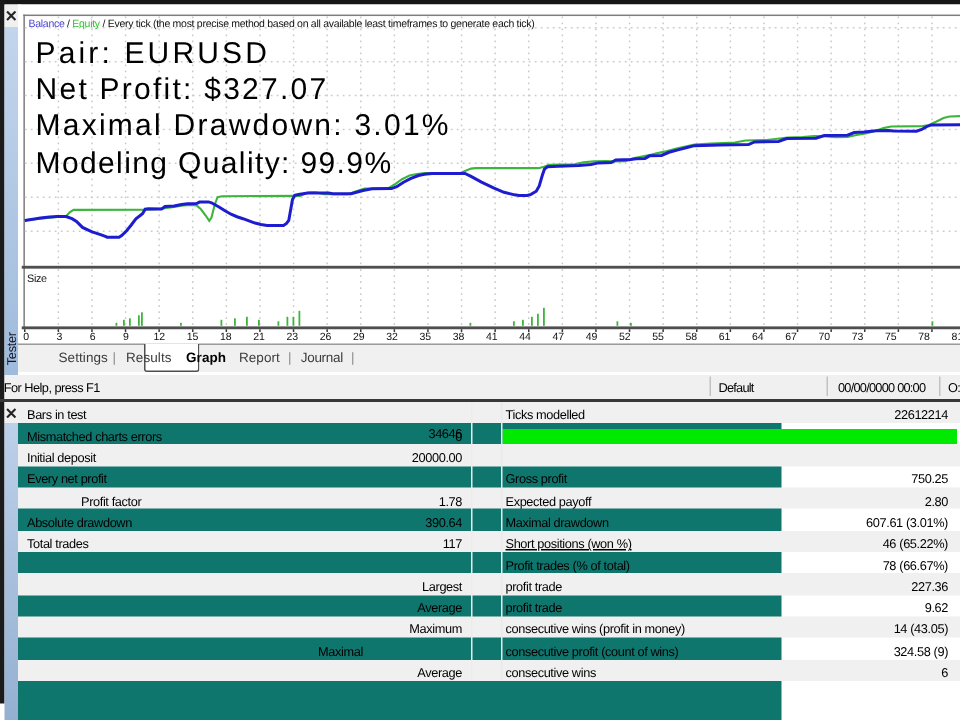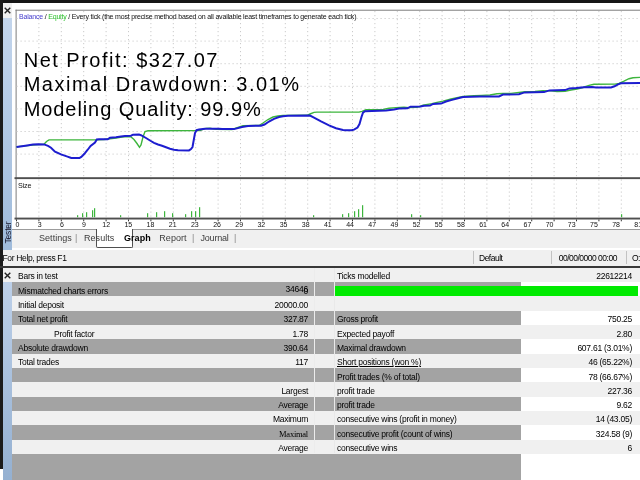--- a/index.html
+++ b/index.html
@@ -188,21 +188,21 @@
   <polyline id="eq" fill="none" stroke="#3db53d" stroke-width="1.4" points="16.5,147 20,146.4 38,144.6 44,144.2 46.5,141.5 49,139.9 97,139.85 104,139.5 110,138.8 116,138 122,137 127,136.6 131,136.9 134,139.5 137,143.5 139.5,147.3 141,145 143,137 145,131.5 148,130.8 200,130.6 203,129.3 206,128.4 210,128.2 216,129.4 232,129.5 238,127.4 243,125.7 259,125.5 263,123 268,119.5 273,117 278,116 283,115.4 307,115.3 310,114 314,112.4 317,112.1 359,112.1 362,111.4 366,109.8 383,109.5 389,108.2 396,107.6 404,107.3 409,107.6 417,107.4 423,105.3 432,103.6 437,102.4 443,101.1 451,99 457,97.7 463,96.4 474,95.7 482,95.4 490,95 497,93.7 503,93.5 511,93.4 517,92.7 525,91.7 535,91.4 543,90.7 551,90.9 557,91.5 565,91.3 571,90 577,89 583,87.5 589,85.4 594,84.3 615,84.1 619,83.5 624,81.2 629,78.7 633,77.7 640,77.4"></polyline>
 
   <polyline id="bal" fill="none" stroke="#1d1dcf" stroke-width="2" points="16.5,147 22,146.2 27,145.4 33,144.6 38,144.3 44,144.4 48,145.8 51,147.7 55,151.6 61,154.4 67.5,156.6 70.6,157.7 71.3,158.1 79.4,158.1 81.3,156.9 84.4,153.8 87.5,150 90.6,145.9 95,142.5 96.8,139.5 99,139.2 107.7,139.3 110,137.7 116,137.3 121,136.4 125,135.9 131,135.7 133,134.7 139,134.6 141,135.2 146,138 150,140.5 154,142.8 158,144.5 162,145.8 166,147.3 170,148.7 174,149.7 178,150.3 189,150.4 191,149 192.5,147 195,133 196.5,130.2 199,129.6 205,128.7 219,128.7 222,129.1 234,129.1 242,127 248,125.9 261,125.7 264.5,124.5 269,121.5 274,118.9 279,117 283,116.2 288,115.7 310,115.6 314,117.6 321,121.4 329,125.3 336,128.2 343,129.9 346,130.3 351.5,130.3 354,129.6 357.5,127.5 359.5,124 361.5,117 363,112.6 365,111.2 372,110.9 386,110.4 394,109.6 399,108.6 407.5,108.3 410.5,106.7 420.5,106.4 424,105.8 430,105.6 433,103.9 441,103.6 446,101.5 452,99.9 458,98.3 463,97.1 480,96.6 499,96.4 503,94.6 519,94.3 524.5,92.4 544,92.1 549.5,90.4 565,90.1 569.5,88.4 576,88 584,87.2 592,87 596,87.4 611,87.5 614.5,86.3 618,84.3 621,83.3 640,83.1"></polyline>
 </svg>
 
 <div class="abs" style="left:19px;top:12.5px;font-size:7px;line-height:7px;letter-spacing:-0.19px;color:#111;white-space:nowrap;">
 <span style="color:#4a43d0;">Balance</span> / <span style="color:#2fc32f;">Equity</span> / Every tick (the most precise method based on all available least timeframes to generate each tick)
 </div>
 
 <div class="abs" style="left:23.7px;top:23.6px;font-size:20px;line-height:24.4px;color:#000;letter-spacing:1.5px;">
-<br>Net Profit: $327.07<br>Maximal Drawdown: 3.01%<br><span style="letter-spacing:0.92px;">Modeling Quality: 99.9%</span>
+<span style="letter-spacing:2.1px;">Pair: EURUSD</span><br>Net Profit: $327.07<br>Maximal Drawdown: 3.01%<br><span style="letter-spacing:0.92px;">Modeling Quality: 99.9%</span>
 </div>
 
 <div class="abs" style="left:12px;top:228.7px;width:628px;height:20.8px;background:#f0f0f0;border-top:1px solid #9b9b9b;box-sizing:border-box;"></div>
 <div class="abs" style="left:96px;top:228.7px;width:37px;height:19.6px;background:#fff;border:1px solid #4f4f4f;border-top:none;border-radius:0 0 2px 2px;box-sizing:border-box;"></div>
 <div class="abs" style="left:12px;top:232.6px;width:628px;height:12px;font-size:9px;color:#3c3c3c;letter-spacing:0.05px;margin-left:20px;">
   <span class="abs" style="left:7px;">Settings</span>
   <span class="abs" style="left:43px;color:#8a8a8a;">|</span>
   <span class="abs" style="left:52px;">Results</span>
   <span class="abs" style="left:92px;color:#000;font-weight:bold;">Graph</span>
   <span class="abs" style="left:127.3px;">Report</span>
@@ -222,36 +222,35 @@
 <div class="abs" style="left:632px;top:252.8px;font-size:8.5px;color:#000;letter-spacing:-0.5px;">O:</div>
 
 <div class="abs" style="left:0;top:265.5px;width:640px;height:2.2px;background:#383838;"></div>
 
 <div class="abs" style="left:2.5px;top:267.7px;width:10px;height:14.5px;background:#f0f0f0;"></div>
 <svg class="abs" style="left:4px;top:271.5px;" width="7" height="7">
     <path d="M0.7,0.7 L6.3,6.3 M6.3,0.7 L0.7,6.3" stroke="#242424" stroke-width="1.4"></path>
   </svg>
 <div class="abs" style="left:3px;top:282.2px;width:8.8px;height:197.8px;background:linear-gradient(#bdd0e9,#94b0d1);"></div>
 
-<div id="table" class="abs" style="left:12px;top:267.7px;width:509px;height:212px;background:#a3a3a3;font-size:8.5px;color:#000;">
+<div id="table" class="abs" style="left:12px;top:267.7px;width:509px;height:212px;background:#0f766e;font-size:8.5px;color:#000;">
     <div class="abs" style="left: 0px; top: 0px; width: 628px; height: 14.32px; background: rgb(240, 240, 240);"></div>
     <div class="abs" style="left: 6px; top: 3.6px; letter-spacing: -0.25px; white-space: nowrap;">Bars in test</div>
     <div class="abs" style="left: 150px; width: 146px; text-align: right; top: 16px; letter-spacing: -0.25px; white-space: nowrap;">34646</div>
     <div class="abs" style="left: 325px; top: 3.6px; letter-spacing: -0.25px; white-space: nowrap;">Ticks modelled</div>
     <div class="abs" style="left: 420px; width: 200px; text-align: right; top: 3.6px; letter-spacing: -0.25px; white-space: nowrap;">22612214</div>
     <div class="abs" style="left: 0px; top: 14.32px; width: 628px; height: 14.32px;"></div>
     <div class="abs" style="left: 6px; top: 17.92px; letter-spacing: -0.25px; white-space: nowrap;">Mismatched charts errors</div>
     <div class="abs" style="left: 150px; width: 146px; text-align: right; top: 17.92px; letter-spacing: -0.25px; white-space: nowrap;">0</div>
     <div class="abs" style="left: 323px; top: 18.22px; width: 303px; height: 10.6px; background: rgb(0, 234, 0);"></div>
     <div class="abs" style="left: 0px; top: 28.64px; width: 628px; height: 14.32px; background: rgb(240, 240, 240);"></div>
     <div class="abs" style="left: 6px; top: 32.24px; letter-spacing: -0.25px; white-space: nowrap;">Initial deposit</div>
     <div class="abs" style="left: 150px; width: 146px; text-align: right; top: 32.24px; letter-spacing: -0.25px; white-space: nowrap;">20000.00</div>
     <div class="abs" style="left: 0px; top: 42.96px; width: 628px; height: 14.32px;"></div>
-    <div class="abs" style="left: 6px; top: 46.56px; letter-spacing: -0.25px; white-space: nowrap;">Total net profit</div>
-    <div class="abs" style="left: 150px; width: 146px; text-align: right; top: 46.56px; letter-spacing: -0.25px; white-space: nowrap;">327.87</div>
+    <div class="abs" style="left: 6px; top: 46.56px; letter-spacing: -0.25px; white-space: nowrap;">Every net profit</div>
     <div class="abs" style="left: 325px; top: 46.56px; letter-spacing: -0.25px; white-space: nowrap;">Gross profit</div>
     <div class="abs" style="left: 420px; width: 200px; text-align: right; top: 46.56px; letter-spacing: -0.25px; white-space: nowrap;">750.25</div>
     <div class="abs" style="left: 0px; top: 57.28px; width: 628px; height: 14.32px; background: rgb(240, 240, 240);"></div>
     <div class="abs" style="left: 6px; top: 60.88px; letter-spacing: -0.25px; white-space: nowrap; margin-left: 36px;">Profit factor</div>
     <div class="abs" style="left: 150px; width: 146px; text-align: right; top: 60.88px; letter-spacing: -0.25px; white-space: nowrap;">1.78</div>
     <div class="abs" style="left: 325px; top: 60.88px; letter-spacing: -0.25px; white-space: nowrap;">Expected payoff</div>
     <div class="abs" style="left: 420px; width: 200px; text-align: right; top: 60.88px; letter-spacing: -0.25px; white-space: nowrap;">2.80</div>
     <div class="abs" style="left: 0px; top: 71.6px; width: 628px; height: 14.32px;"></div>
     <div class="abs" style="left: 6px; top: 75.2px; letter-spacing: -0.25px; white-space: nowrap;">Absolute drawdown</div>
     <div class="abs" style="left: 150px; width: 146px; text-align: right; top: 75.2px; letter-spacing: -0.25px; white-space: nowrap;">390.64</div>
@@ -271,21 +270,21 @@
     <div class="abs" style="left: 420px; width: 200px; text-align: right; top: 118.16px; letter-spacing: -0.25px; white-space: nowrap;">227.36</div>
     <div class="abs" style="left: 0px; top: 128.88px; width: 628px; height: 14.32px;"></div>
     <div class="abs" style="left: 200px; width: 96px; text-align: right; top: 132.48px; letter-spacing: -0.25px; white-space: nowrap;">Average</div>
     <div class="abs" style="left: 325px; top: 132.48px; letter-spacing: -0.25px; white-space: nowrap;">profit trade</div>
     <div class="abs" style="left: 420px; width: 200px; text-align: right; top: 132.48px; letter-spacing: -0.25px; white-space: nowrap;">9.62</div>
     <div class="abs" style="left: 0px; top: 143.2px; width: 628px; height: 14.32px; background: rgb(240, 240, 240);"></div>
     <div class="abs" style="left: 200px; width: 96px; text-align: right; top: 146.8px; letter-spacing: -0.25px; white-space: nowrap;">Maximum</div>
     <div class="abs" style="left: 325px; top: 146.8px; letter-spacing: -0.25px; white-space: nowrap;">consecutive wins (profit in money)</div>
     <div class="abs" style="left: 420px; width: 200px; text-align: right; top: 146.8px; letter-spacing: -0.25px; white-space: nowrap;">14 (43.05)</div>
     <div class="abs" style="left: 0px; top: 157.52px; width: 628px; height: 14.32px;"></div>
-    <div class="abs" style="left: 200px; width: 96px; text-align: right; top: 161.12px; letter-spacing: -0.25px; white-space: nowrap; font-family: Liberation Serif, serif;">Maximal</div>
+    <div class="abs" style="left: 200px; width: 96px; text-align: left; top: 161.12px; letter-spacing: -0.25px; white-space: nowrap;">Maximal</div>
     <div class="abs" style="left: 325px; top: 161.12px; letter-spacing: -0.25px; white-space: nowrap;">consecutive profit (count of wins)</div>
     <div class="abs" style="left: 420px; width: 200px; text-align: right; top: 161.12px; letter-spacing: -0.25px; white-space: nowrap;">324.58 (9)</div>
     <div class="abs" style="left: 0px; top: 171.84px; width: 628px; height: 14.32px; background: rgb(240, 240, 240);"></div>
     <div class="abs" style="left: 200px; width: 96px; text-align: right; top: 175.44px; letter-spacing: -0.25px; white-space: nowrap;">Average</div>
     <div class="abs" style="left: 325px; top: 175.44px; letter-spacing: -0.25px; white-space: nowrap;">consecutive wins</div>
     <div class="abs" style="left: 420px; width: 200px; text-align: right; top: 175.44px; letter-spacing: -0.25px; white-space: nowrap;">6</div>
   </div>
 <div class="abs" style="left:314px;top:268px;width:1px;height:185px;background:#ececec;"></div>
 <div class="abs" style="left:334px;top:268px;width:1px;height:185px;background:#e9e9e9;"></div>
 

